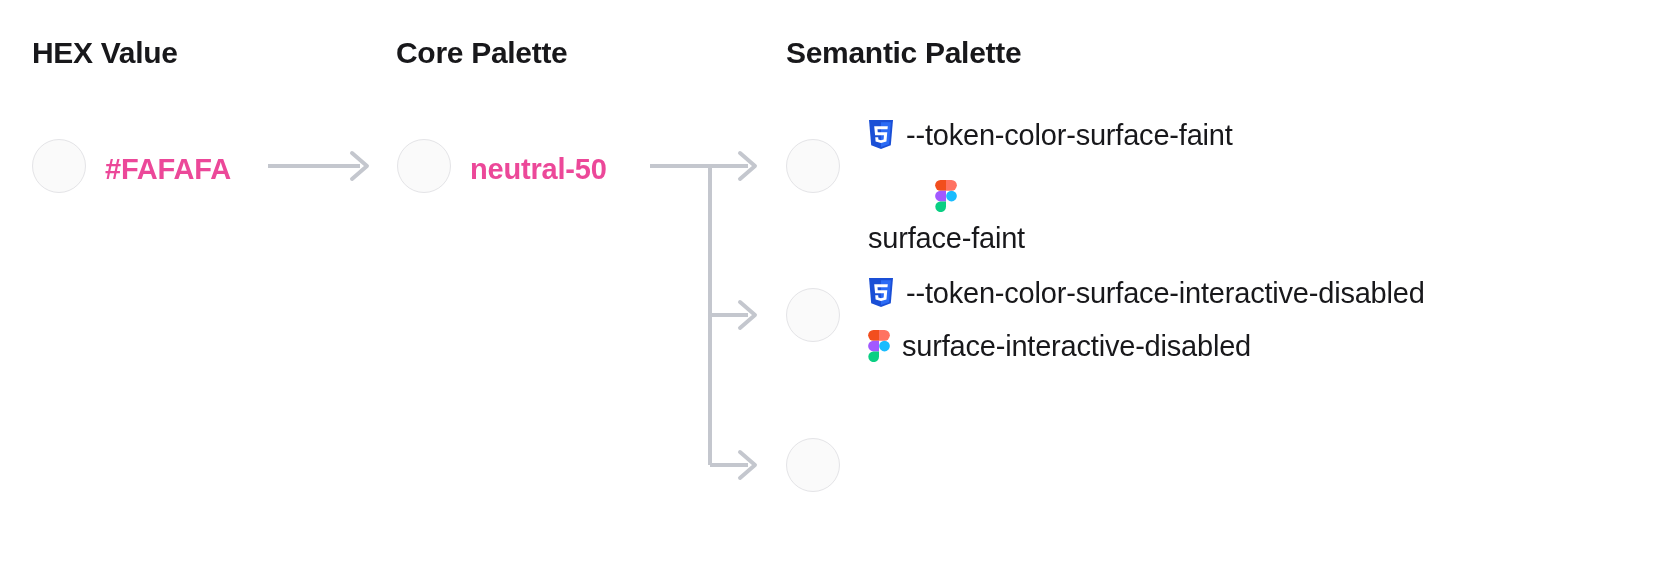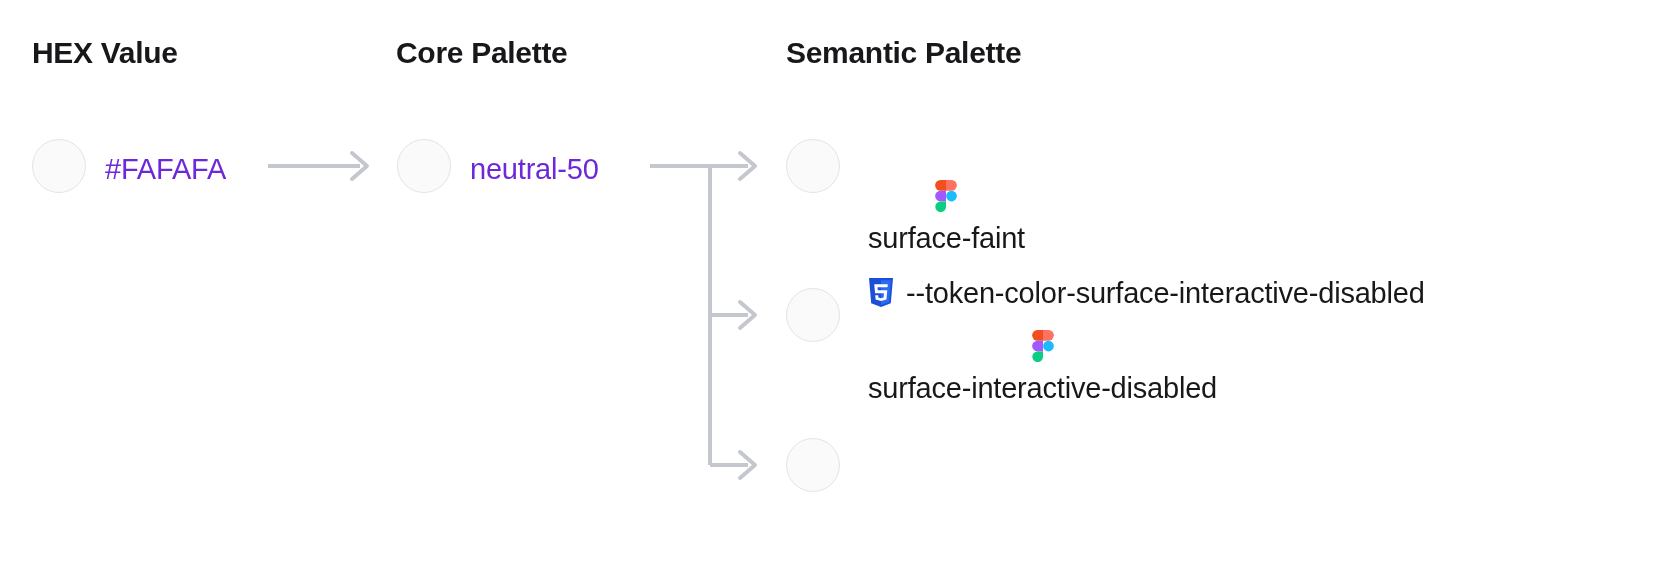--- a/index.html
+++ b/index.html
@@ -42,22 +42,22 @@
     border-radius: 50%;
     background: #FAFAFA;
     border: 1.5px solid #E4E4E7;
     box-sizing: border-box;
   }
 
   
   .value-label {
     position: absolute;
     font-size: 29px;
-    font-weight: 400;
-    color: #6d28d9;
+    font-weight: 700;
+    color: #ec4899;
     white-space: nowrap;
     line-height: 1;
     letter-spacing: -0.2px;
   }
 
   
   #connectors {
     position: absolute;
     left: 0;
     top: 0;
@@ -120,20 +120,30 @@
   </svg>
 
   <div class="swatch" style="left: 32px; top: 139px; background: rgb(250, 250, 250);"></div>
   <div class="value-label" style="left:105px; top:155px;">#FAFAFA</div>
 
   <div class="swatch" style="left: 397px; top: 139px; background: rgb(250, 250, 250);"></div>
   <div class="value-label" style="left:470px; top:155px;">neutral-50</div>
 
   <div class="swatch" style="left: 786px; top: 139px; background: rgb(250, 250, 250);"></div>
 
+  <div class="token-line" style="left:868px; top:120px;">
+    <span class="icon-wrap icon-css">
+      <svg viewBox="0 0 26 30" width="26" height="30">
+        <path d="M1 0 L25 0 L22.8 25.3 L13 29 L3.2 25.3 Z" fill="#1A4FD6"></path>
+        <path d="M13 2.2 L22.9 2.2 L21.05 24.2 L13 27 Z" fill="#2B6BF5"></path>
+        <path d="M6.2 6.2 L19.8 6.2 L19.5 9.2 L9.5 9.2 L9.75 12.2 L19.25 12.2 L18.45 21.4 L13 23.1 L7.6 21.4 L7.25 17.3 L10.2 17.3 L10.38 19.5 L13 20.3 L15.66 19.5 L15.95 15.2 L7.1 15.2 Z" fill="#FFFFFF"></path>
+      </svg>
+    </span>
+    <span class="token-text">--token-color-surface-faint</span>
+  </div>
 
   <div class="token-line" style="left:868px; top:180px;flex-direction:column;">
     <span class="icon-wrap icon-figma">
       <svg viewBox="0 0 22 32" width="22" height="32">
         <path d="M5.5 0 A5.35 5.35 0 0 0 5.5 10.7 L11 10.7 L11 0 Z" fill="#F24E1E"></path>
         <path d="M11 0 L16.5 0 A5.35 5.35 0 0 1 16.5 10.7 L11 10.7 Z" fill="#FF7262"></path>
         <path d="M5.5 10.7 A5.35 5.35 0 0 0 5.5 21.4 L11 21.4 L11 10.7 Z" fill="#A259FF"></path>
         <circle cx="16.5" cy="16.05" r="5.35" fill="#1ABCFE"></circle>
         <path d="M5.5 21.4 L11 21.4 L11 26.75 A5.35 5.35 0 1 1 5.5 21.4 Z" fill="#0ACF83"></path>
       </svg>
@@ -147,21 +157,21 @@
     <span class="icon-wrap icon-css">
       <svg viewBox="0 0 26 30" width="26" height="30">
         <path d="M1 0 L25 0 L22.8 25.3 L13 29 L3.2 25.3 Z" fill="#1A4FD6"></path>
         <path d="M13 2.2 L22.9 2.2 L21.05 24.2 L13 27 Z" fill="#2B6BF5"></path>
         <path d="M6.2 6.2 L19.8 6.2 L19.5 9.2 L9.5 9.2 L9.75 12.2 L19.25 12.2 L18.45 21.4 L13 23.1 L7.6 21.4 L7.25 17.3 L10.2 17.3 L10.38 19.5 L13 20.3 L15.66 19.5 L15.95 15.2 L7.1 15.2 Z" fill="#FFFFFF"></path>
       </svg>
     </span>
     <span class="token-text">--token-color-surface-interactive-disabled</span>
   </div>
 
-  <div class="token-line" style="left:868px; top:330px;flex-direction:column;">
+  <div class="token-line" style="left:868px; top:330px;">
     <span class="icon-wrap icon-figma">
       <svg viewBox="0 0 22 32" width="22" height="32">
         <path d="M5.5 0 A5.35 5.35 0 0 0 5.5 10.7 L11 10.7 L11 0 Z" fill="#F24E1E"></path>
         <path d="M11 0 L16.5 0 A5.35 5.35 0 0 1 16.5 10.7 L11 10.7 Z" fill="#FF7262"></path>
         <path d="M5.5 10.7 A5.35 5.35 0 0 0 5.5 21.4 L11 21.4 L11 10.7 Z" fill="#A259FF"></path>
         <circle cx="16.5" cy="16.05" r="5.35" fill="#1ABCFE"></circle>
         <path d="M5.5 21.4 L11 21.4 L11 26.75 A5.35 5.35 0 1 1 5.5 21.4 Z" fill="#0ACF83"></path>
       </svg>
     </span>
     <span class="token-text">surface-interactive-disabled</span>

